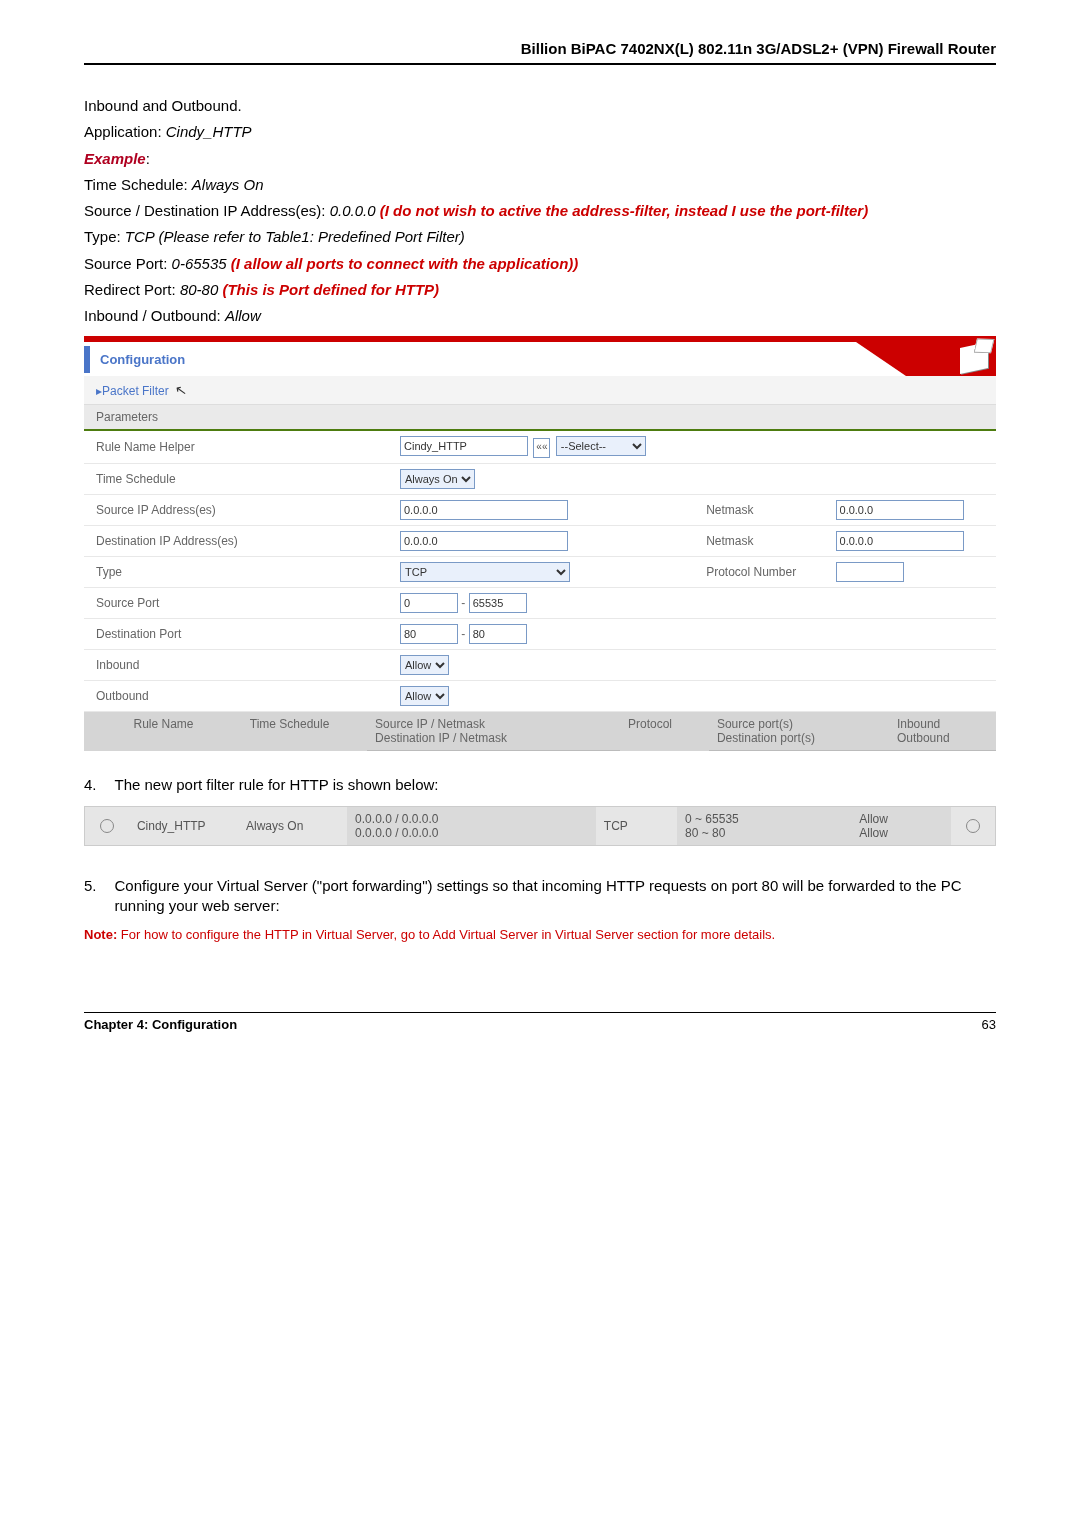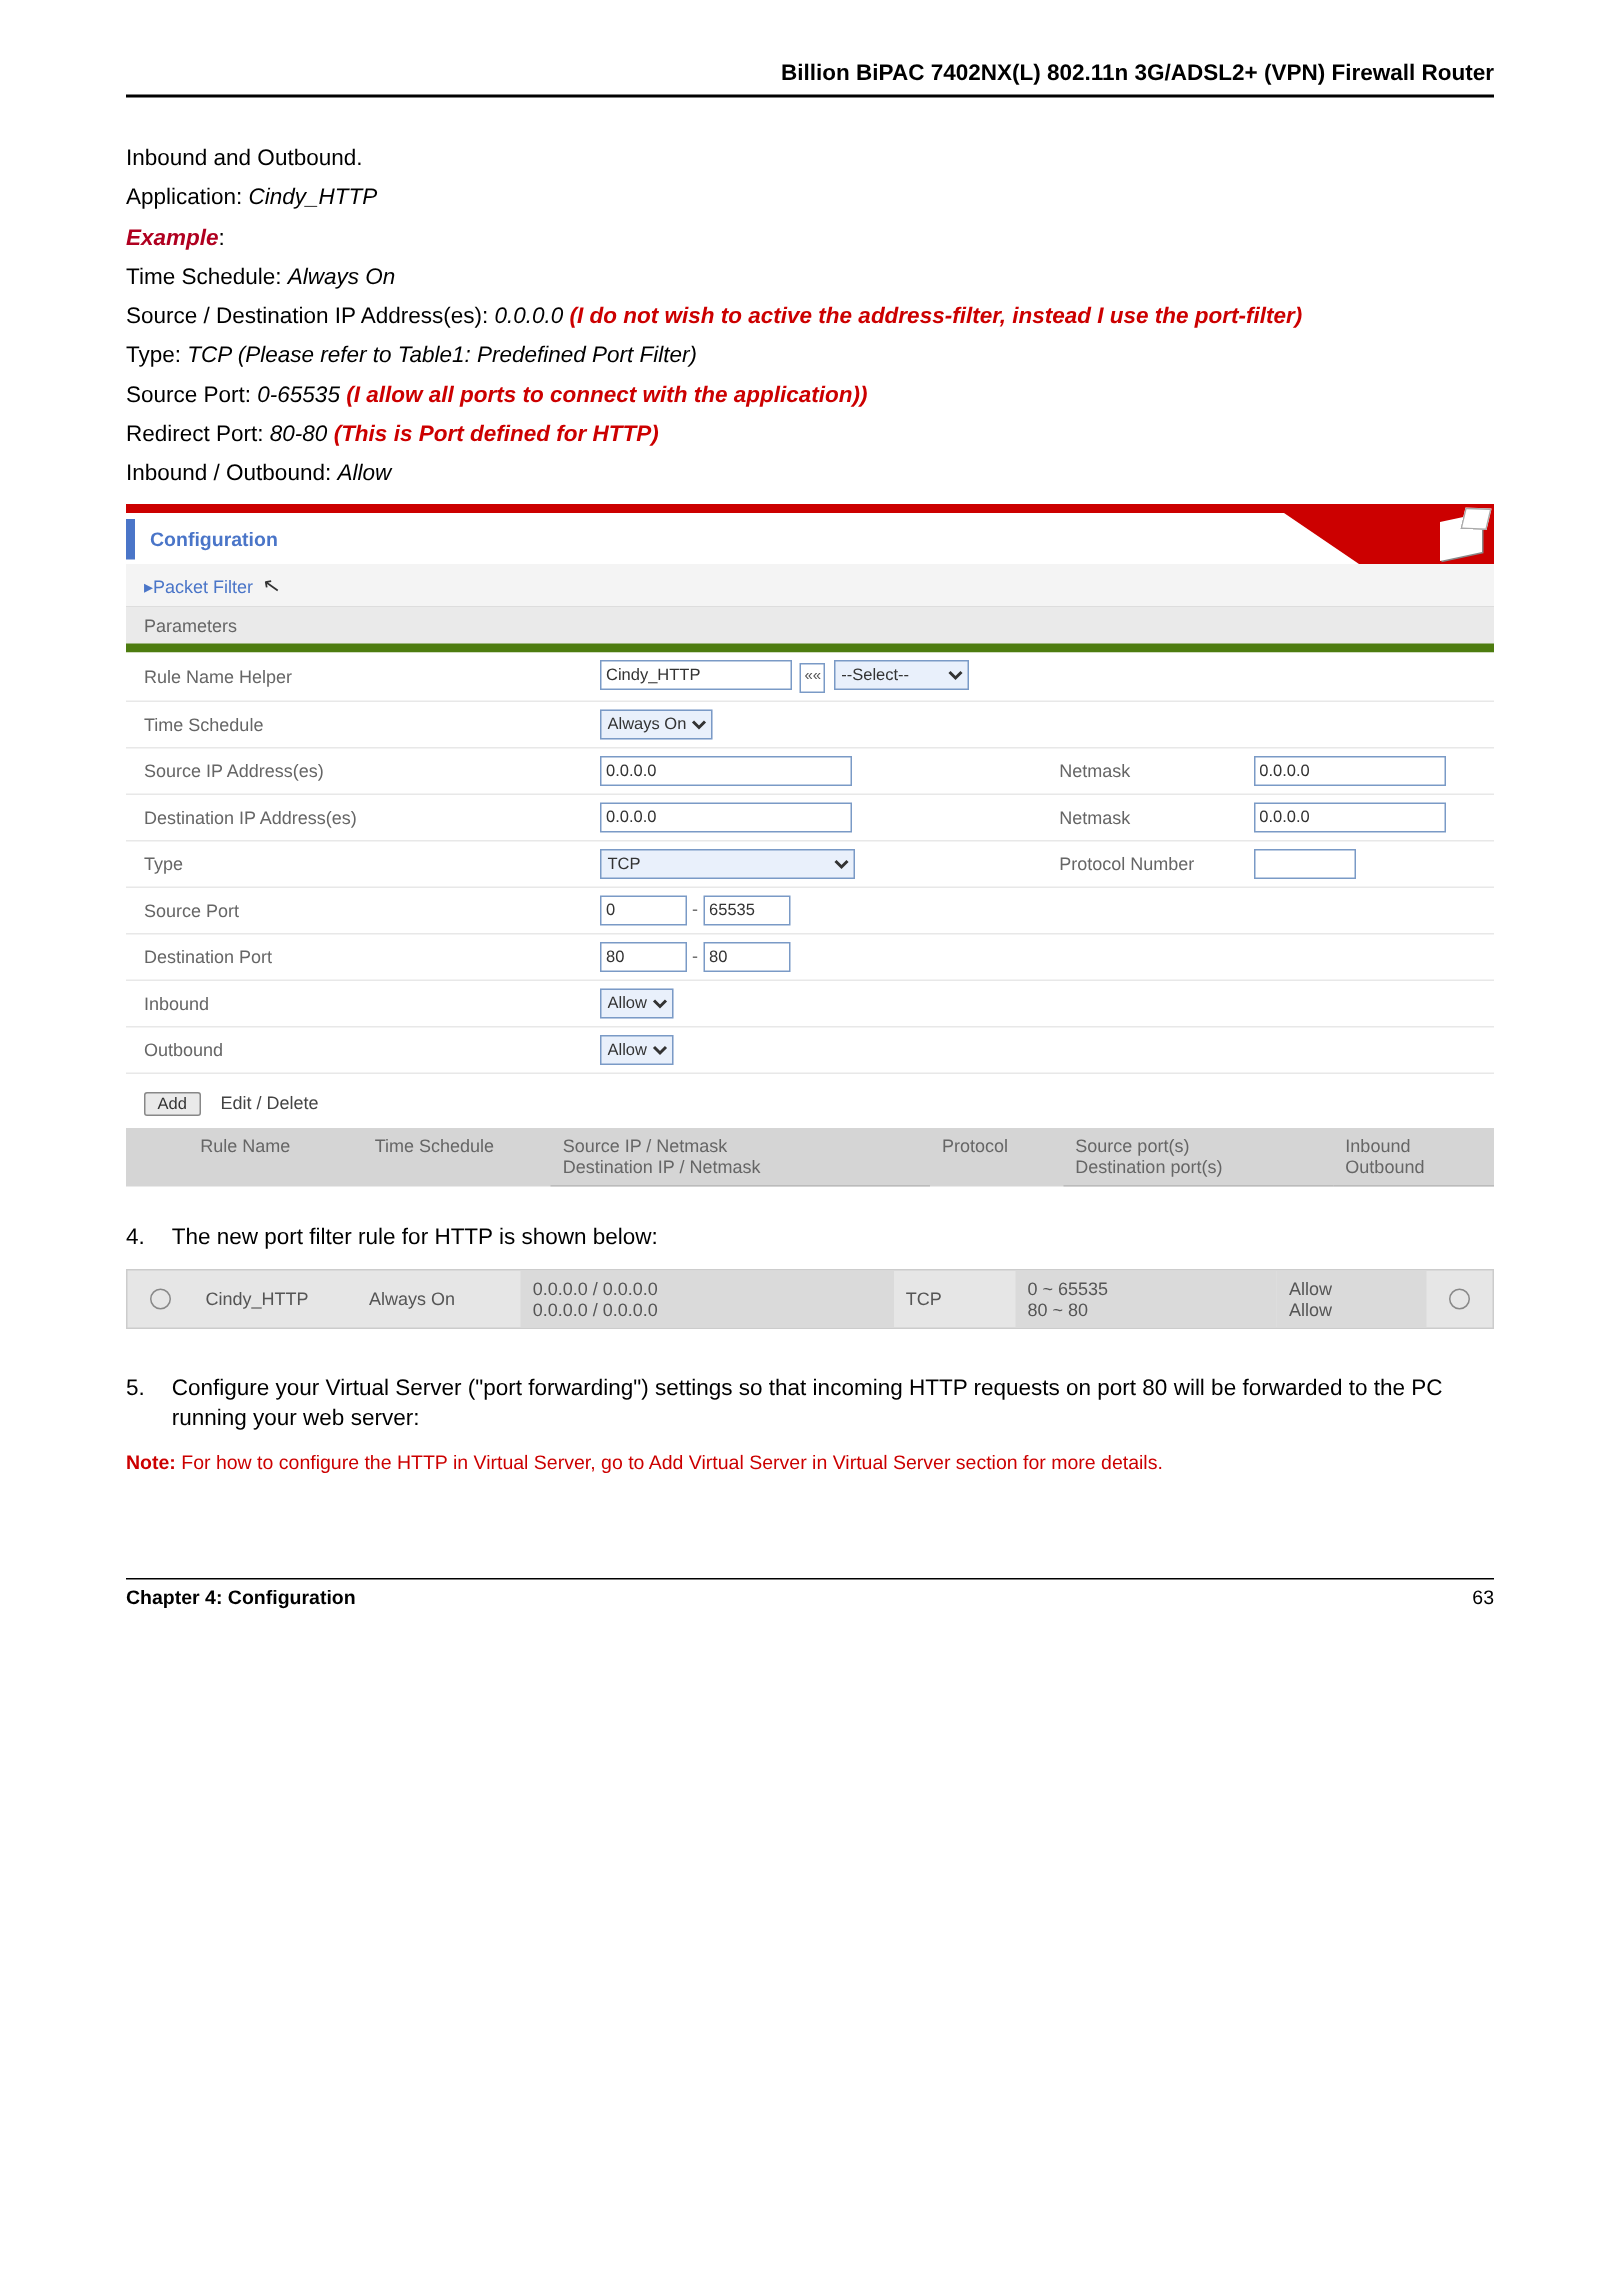--- a/index.html
+++ b/index.html
@@ -11,21 +11,21 @@
 .red-it{color:#c00;font-weight:bold;font-style:italic}
 .config-wrap{margin:10px 0 24px;border-top:6px solid #c00}
 .config-bar{display:flex;align-items:center;background:#fff}
 .config-bar .tab{border-left:6px solid #4a75c8;padding:6px 10px;color:#4a75c8;font-weight:bold;font-size:13px}
 .corner{margin-left:auto;height:34px;position:relative;width:130px}
 .corner::before{content:"";position:absolute;right:0;top:0;border-top:34px solid #c00;border-left:50px solid transparent;width:90px}
 .corner .paper{position:absolute;right:8px;top:3px;width:28px;height:26px;background:#fff;transform:skewY(-12deg);box-shadow:1px 1px 0 #888}
 .corner .paper::after{content:"";position:absolute;right:-5px;top:-4px;width:18px;height:14px;background:#fff;transform:rotate(14deg);box-shadow:0 0 0 1px #aaa inset}
 .sec-title{background:#f4f4f4;color:#4a75c8;font-size:12px;padding:6px 12px;border-bottom:1px solid #ddd}
 .cursor{display:inline-block;margin-left:6px;transform:rotate(-10deg);font-size:14px;color:#333}
-.params-h{background:#eaeaea;color:#666;font-size:12px;padding:5px 12px;border-bottom:6px solid #4d7c0f}
+.params-h{background:#eaeaea;color:#666;font-size:12px;padding:5px 12px;border-bottom:2px solid #4d7c0f}
 table.form{width:100%;border-collapse:collapse;background:#fff}
 table.form td{font-size:12px;color:#666;padding:5px 12px;border-bottom:1px solid #e8e8e8;vertical-align:middle}
 td.lbl{width:280px}
 input.txt{border:1px solid #7a9ac6;height:18px;font-size:11px;padding:0 3px;background:#fff;color:#333}
 select.sel{border:1px solid #7a9ac6;height:20px;font-size:11px;background:#e9f0fb;color:#333}
 .helper-arrows{display:inline-block;border:1px solid #7a9ac6;height:18px;line-height:16px;font-size:10px;padding:0 2px;margin:0 2px;color:#555;background:#fff}
 .btn{border:1px solid #888;background:#eaeaea;font-size:11px;padding:1px 8px;color:#333;border-radius:2px}
 .actions{padding:12px 12px 8px;font-size:12px;color:#444}
 .rules-head{display:flex;font-size:12px;color:#666;background:#d5d5d5}
 .rules-head>div{padding:5px 8px}
@@ -133,24 +133,20 @@
         <td class="lbl">Inbound</td>
         <td colspan="3"><select class="sel"><option>Allow</option></select></td>
       </tr>
       <tr>
         <td class="lbl">Outbound</td>
         <td colspan="3"><select class="sel"><option>Allow</option></select></td>
       </tr>
     </tbody>
       </table>
 
-    <div class="actions">
-      <button class="btn">Add</button>
-      &nbsp;&nbsp;&nbsp;<span>Edit / Delete</span>
-    </div>
 
     <div class="rules-head">
       <div style="width:28px"></div>
       <div class="rh-rn">Rule Name</div>
       <div class="rh-ts">Time Schedule</div>
       <div class="rh-ip">
         <div>Source IP / Netmask</div>
         <div>Destination IP / Netmask</div>
       </div>
       <div class="rh-pr">Protocol</div>

